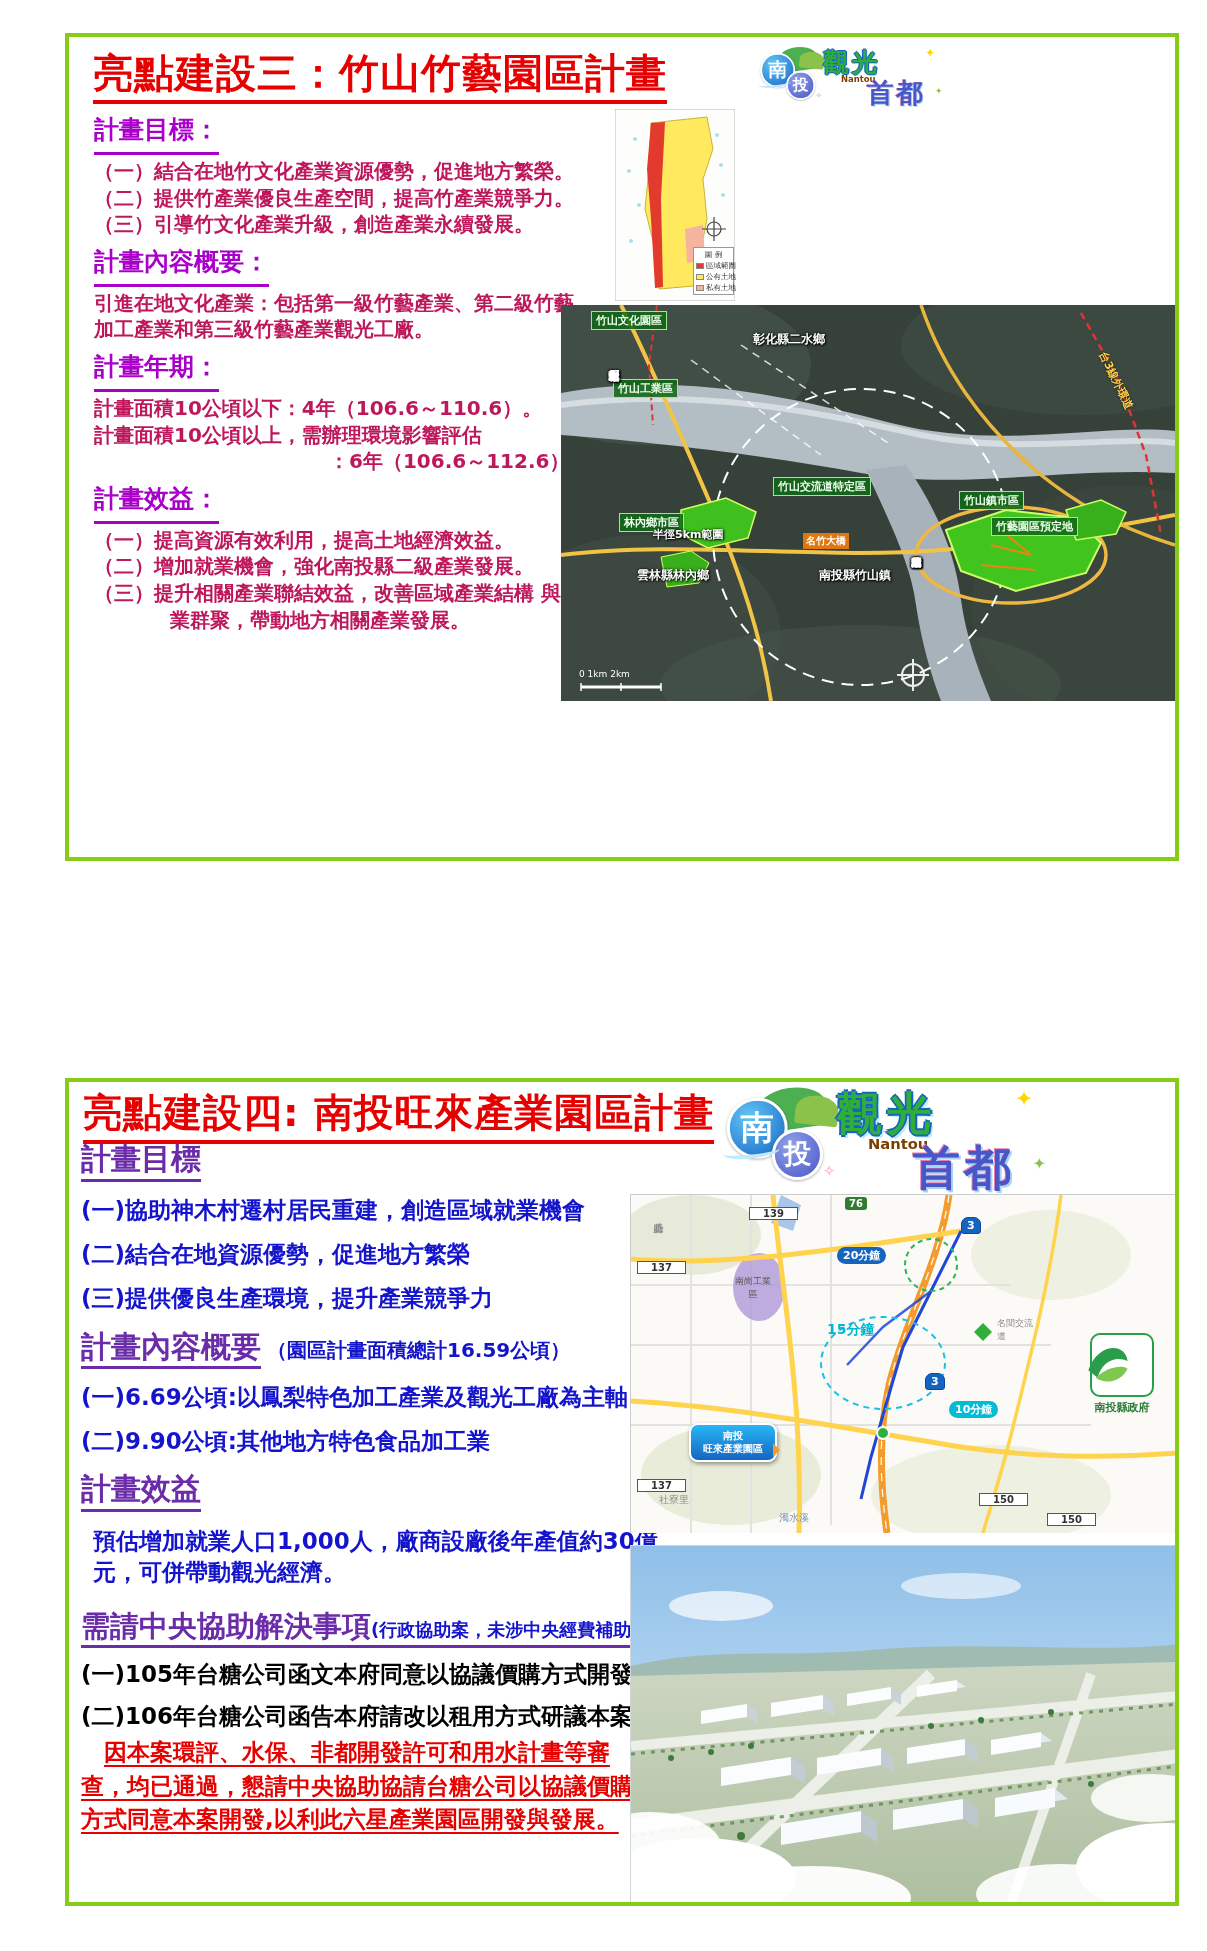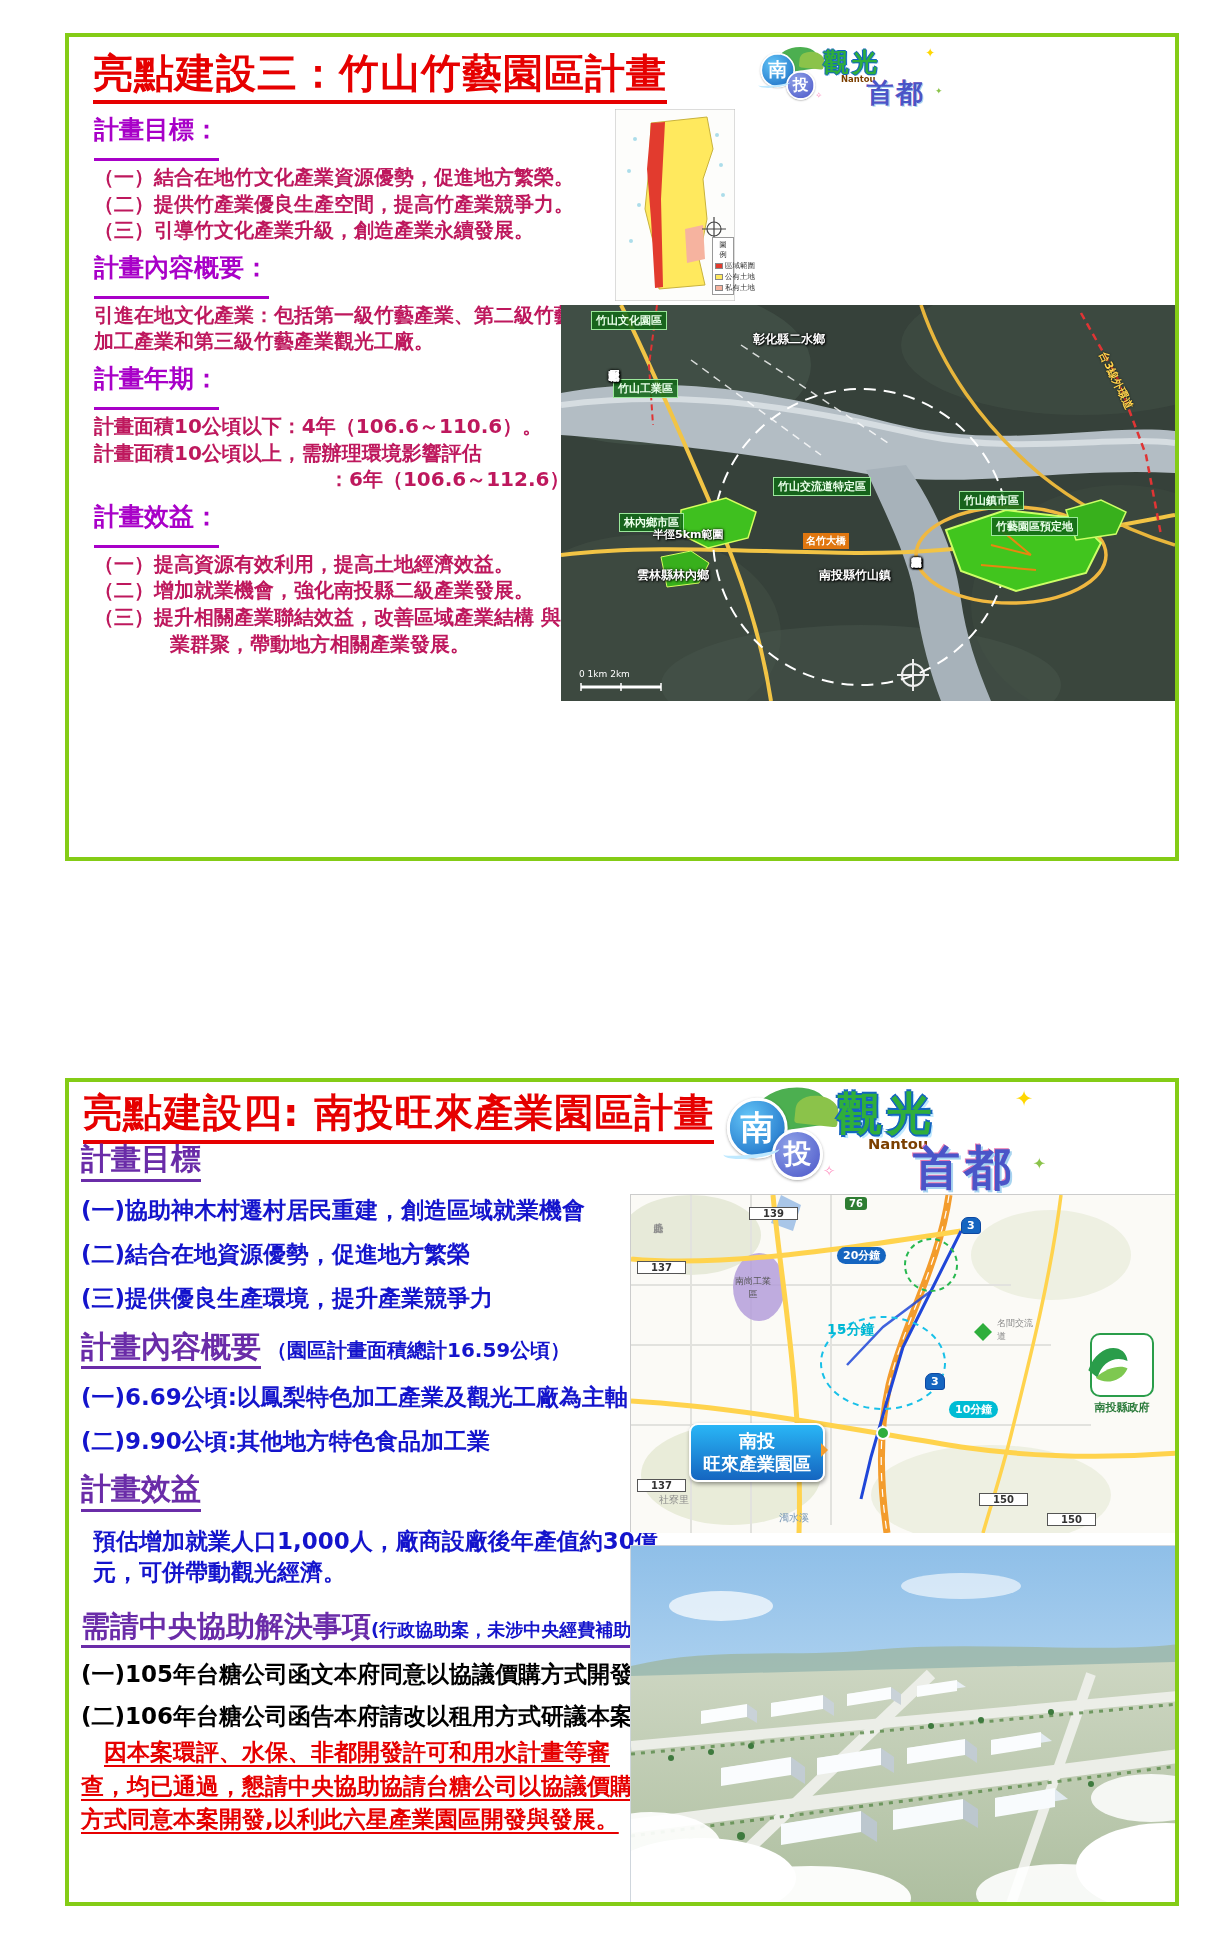--- a/index.html
+++ b/index.html
@@ -34,35 +34,35 @@
 .lg-en { position:absolute; left:150px; top:52px; font-size:15px; color:#7b3f00; }
 .lg-shoudu { position:absolute; left:196px; top:54px; font-size:48px; letter-spacing:4px; color:#4a55c8;
   text-shadow:2px 2px 0 #a8d4f0, -1px -1px 0 #e87ab0; }
 .lg-star { position:absolute; font-weight:normal; }
 .lg-star.s1 { left:300px; top:2px; color:#ffd700; font-size:22px; }
 .lg-star.s2 { left:104px; top:80px; color:#ff8fc0; font-size:15px; }
 .lg-star.s3 { left:318px; top:72px; color:#8bc34a; font-size:16px; }
 
 
 .col1 { position:absolute; left:25px; top:78px; width:492px; }
-.h1p { color:#a800c8; font-size:25px; display:inline-block; border-bottom:3px solid #a800c8; padding-bottom:13px; line-height:1.2; }
+.h1p { color:#a800c8; font-size:25px; display:inline-block; border-bottom:3px solid #a800c8; padding-bottom:7px; line-height:1.2; }
 .b1 { color:#be185d; font-size:20px; line-height:1.33; }
 .nowrap { white-space:nowrap; }
 .sec { margin-bottom:9px; }
 .sec .items { margin-top:3px; }
 .amount { font-size:22px; margin-left:10px; color:#1414cc; }
 .budget-note { font-size:17px; text-decoration:underline; text-underline-offset:4px; }
 .period-indent { padding-left:235px; }
 .hang { padding-left:76px; text-indent:-76px; }
 .gap-top { margin-top:14px; }
 
 
 .zoning-map { position:absolute; left:546px; top:72px; width:120px; height:192px; }
 .zoning-map svg { position:absolute; left:0; top:0; }
-.legend { position:absolute; right:1px; bottom:6px; width:22px; background:#fff; border:1px solid #999; padding:2px 2px 1px 2px; }
+.legend { position:absolute; right:1px; bottom:6px; width:41px; background:#fff; border:1px solid #999; padding:2px 2px 1px 2px; }
 .legend-title { font-size:7.5px; color:#333; text-align:center; font-weight:normal; }
 .legend-row { display:flex; align-items:center; gap:2px; margin-top:1px; }
 .legend-chip { width:8px; height:6px; display:inline-block; flex:0 0 auto; border:.5px solid #888; }
 .legend-label { font-size:7.5px; color:#333; font-weight:normal; white-space:nowrap; }
 
 .sat-map { position:absolute; left:492px; top:268px; width:614px; height:396px; }
 .sat-map svg { position:absolute; left:0; top:0; }
 .ml { position:absolute; font-weight:bold; white-space:nowrap; }
 .ml-green { background:rgba(18,104,24,.88); color:#eaffea; font-size:11px; padding:1px 4px; border:1px solid #9be89b; }
 .ml-white { color:#fff; font-size:12px; text-shadow:0 0 3px #000, 1px 1px 2px #000; }
@@ -90,21 +90,21 @@
 .road-map { position:absolute; left:561px; top:112px; width:548px; height:338px; background:#fbfaf6; border:1px solid #ccc; }
 .road-map svg { position:absolute; left:0; top:0; }
 .rm { position:absolute; font-weight:bold; white-space:nowrap; }
 .shield-white { background:#fff; border:1.5px solid #555; color:#333; font-size:10px; padding:0 13px; }
 .shield-green { background:#2e7d32; color:#fff; font-size:10px; padding:1px 4px; border-radius:3px; }
 .shield-blue { background:#1565c0; color:#fff; font-size:11px; padding:1px 5px; border:1px solid #0d47a1; border-radius:7px 7px 3px 3px; }
 .pill-blue { background:#1565c0; color:#fff; font-size:11px; padding:1px 6px; border-radius:9px; }
 .pill-cyan { background:#00bcd4; color:#fff; font-size:11px; padding:1px 6px; border-radius:9px; }
 .txt-cyan { color:#00b8d4; font-size:14px; }
 .place { color:#8a8a8a; font-size:10px; font-weight:normal; }
-.badge { position:absolute; left:58px; top:228px; text-align:center; color:#fff; font-size:18px; line-height:1.25;
+.badge { position:absolute; left:58px; top:228px; text-align:center; color:#fff; font-size:10px; line-height:1.25;
   padding:5px 12px; border-radius:9px; border:2px solid #fff;
   background:linear-gradient(180deg,#29b6f6,#1565c0); box-shadow:1px 2px 4px rgba(0,0,0,.4); }
 .badge:after { content:""; position:absolute; right:-12px; top:18px; border:7px solid transparent; border-left-color:#f39c2d; }
 .gov-box { position:absolute; right:12px; top:138px; width:86px; text-align:center; }
 .gov-emblem { width:64px; height:64px; margin:0 auto; border:2px solid #2a9d4a; border-radius:10px; background:#fff;
   display:flex; align-items:center; justify-content:center; }
 .gov-text { font-size:11px; color:#2a7a3a; margin-top:3px; }
 
 .render { position:absolute; left:561px; top:463px; width:548px; height:358px; border:1px solid #cfd6dd; }
 .render svg { position:absolute; left:0; top:0; }

